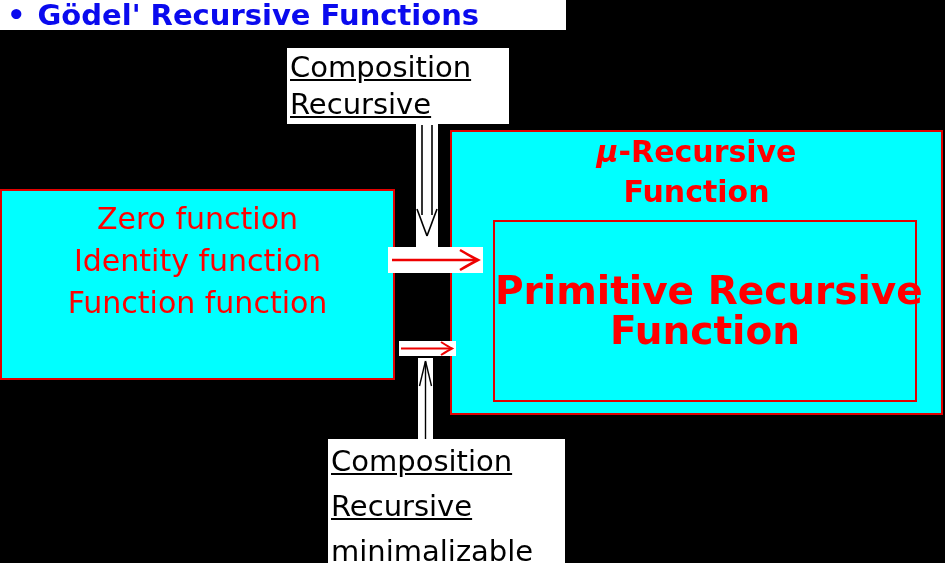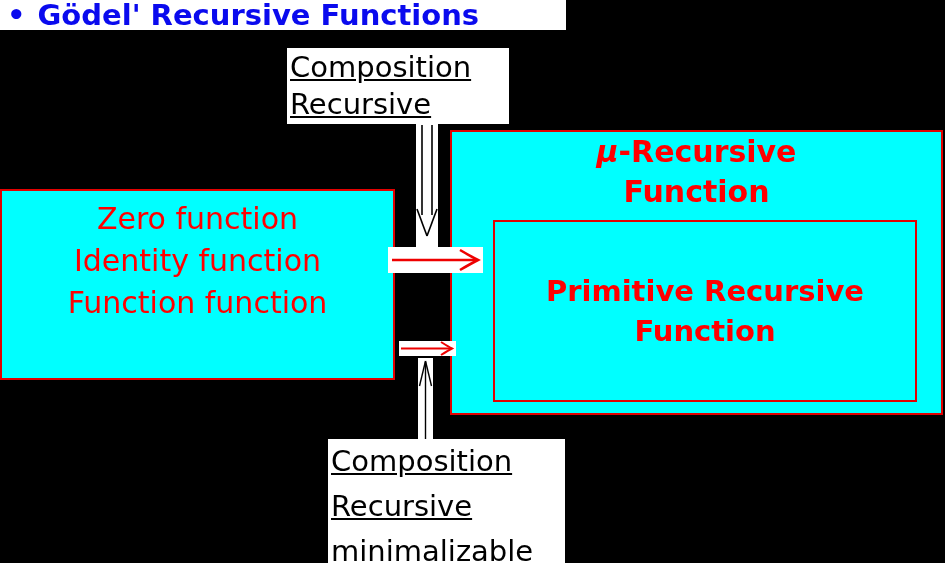--- a/index.html
+++ b/index.html
@@ -37,21 +37,21 @@
   }
   .cyan-box.right {
     left:450px; top:130px; width:489px; height:281px;
     font-weight:bold; font-size:30px; line-height:40px; 
   }
   .mu { font-style:italic; font-weight:bold; }
   .inner-box {
     position:absolute; left:41px; top:88px; width:420px; height:178px;
     border:2px solid var(--border-red,#e00000);
     display:flex; flex-direction:column; justify-content:center;
-    font-size:29px; line-height:40px; font-weight:bold; text-align:center;
+    font-size:39px; line-height:40px; font-weight:bold; text-align:center;
   }
   .arrow-svg { position:absolute; }
 </style>
 </head>
 <body>
 
 <div class="canvas">
 
   <div class="title-strip">
     <span class="bullet">•</span><span>Gödel' Recursive Functions</span>

